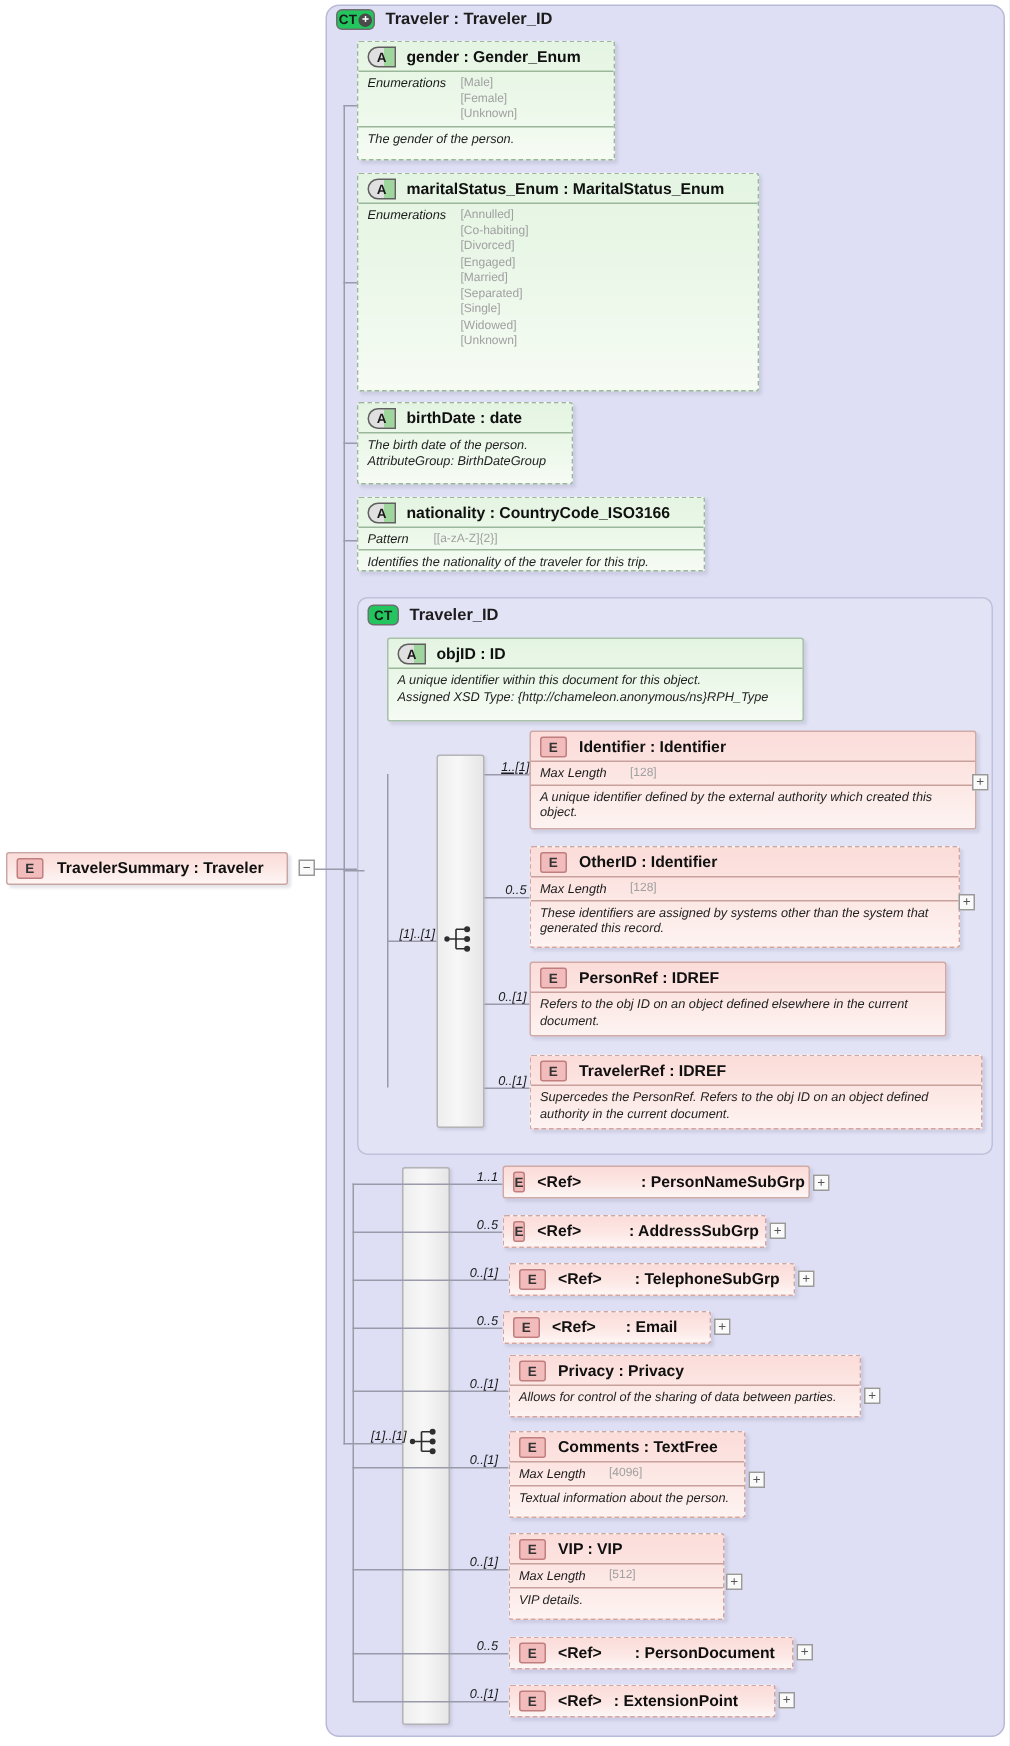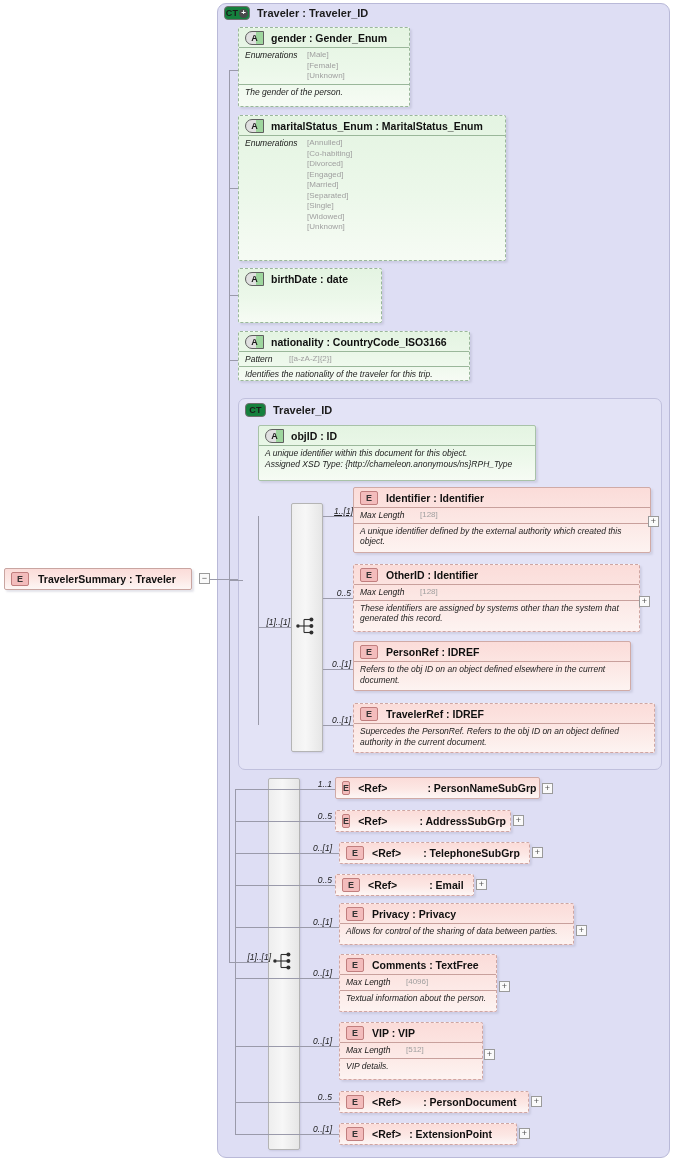--- a/index.html
+++ b/index.html
@@ -22,21 +22,21 @@
   }
   .ct-container.inner {
     background:#e3e3f6;
     border:1px solid #c0c0dd;
     border-radius:7px;
   }
 
   
   .badge {
     display:inline-flex; align-items:center; justify-content:center;
-    border:1px solid #6f6f6f; background:#15803d; color:#1a1a1a;
+    border:1px solid #6f6f6f; background:#22c55e; color:#1a1a1a;
     font-size:9px; font-weight:bold; letter-spacing:0.2px;
   }
   .badge.ct { width:26px; height:14px; border-radius:4px; }
   .badge.ct .plus{
     display:inline-block;width:9px;height:9px;margin-left:1px;border-radius:50%;
     background:#4a4a4a;color:#fff;font-size:8px;line-height:8px;text-align:center;
   }
   .badge.a {
     width:19px;height:14px;border-radius:7px 0 0 7px;
     background:linear-gradient(90deg,#e0e0e0 0 58%,#9ed69e 58% 100%);
@@ -219,20 +219,24 @@
         </span>
       </div>
     </div>
   </div>
 
   <div class="hline" style="left:229px; top:295px; width:14px;"></div>
   <div class="abox" style="left:238px; top:268px; width:144px; height:55px;">
     <div class="hdr">
       <span class="badge a">A</span>
       <span>birthDate : date</span>
+    </div>
+    <div class="sect">
+      <div class="doc">The birth date of the person.</div>
+      <div class="doc">AttributeGroup: BirthDateGroup</div>
     </div>
   </div>
 
   <div class="hline" style="left:229px; top:360px; width:14px;"></div>
   <div class="abox" style="left:238px; top:331px; width:232px; height:50px;">
     <div class="hdr">
       <span class="badge a">A</span>
       <span>nationality : CountryCode_ISO3166</span>
     </div>
     <div class="sect" style="padding-bottom:1px;">
@@ -387,21 +391,21 @@
     <span class="nm">&lt;Ref&gt;</span>
     <span class="nm" style="margin-left:14px;">: TelephoneSubGrp</span>
   </div>
   <div class="expand" style="left:532px; top:847px;">+</div>
 
   <div class="hline" style="left:235px; top:885px; width:100px;"></div>
   <div class="card" style="left:306px; top:875px; width:26px;">0..5</div>
   <div class="refbox" style="left:335px; top:874px; width:139px; height:22px;">
     <span class="badge e">E</span>
     <span class="nm">&lt;Ref&gt;</span>
-    <span class="nm" style="margin-left:24px;">: Email</span>
+    <span class="nm" style="margin-left:12px;">: Email</span>
   </div>
   <div class="expand" style="left:476px; top:879px;">+</div>
 
   <div class="hline" style="left:235px; top:927px; width:104px;"></div>
   <div class="card" style="left:302px; top:917px; width:30px;">0..[1]</div>
   <div class="ebox" style="left:339px; top:903px; width:235px; height:42px;">
     <div class="hdr">
       <span class="badge e">E</span>
       <span>Privacy  : Privacy</span>
     </div>

